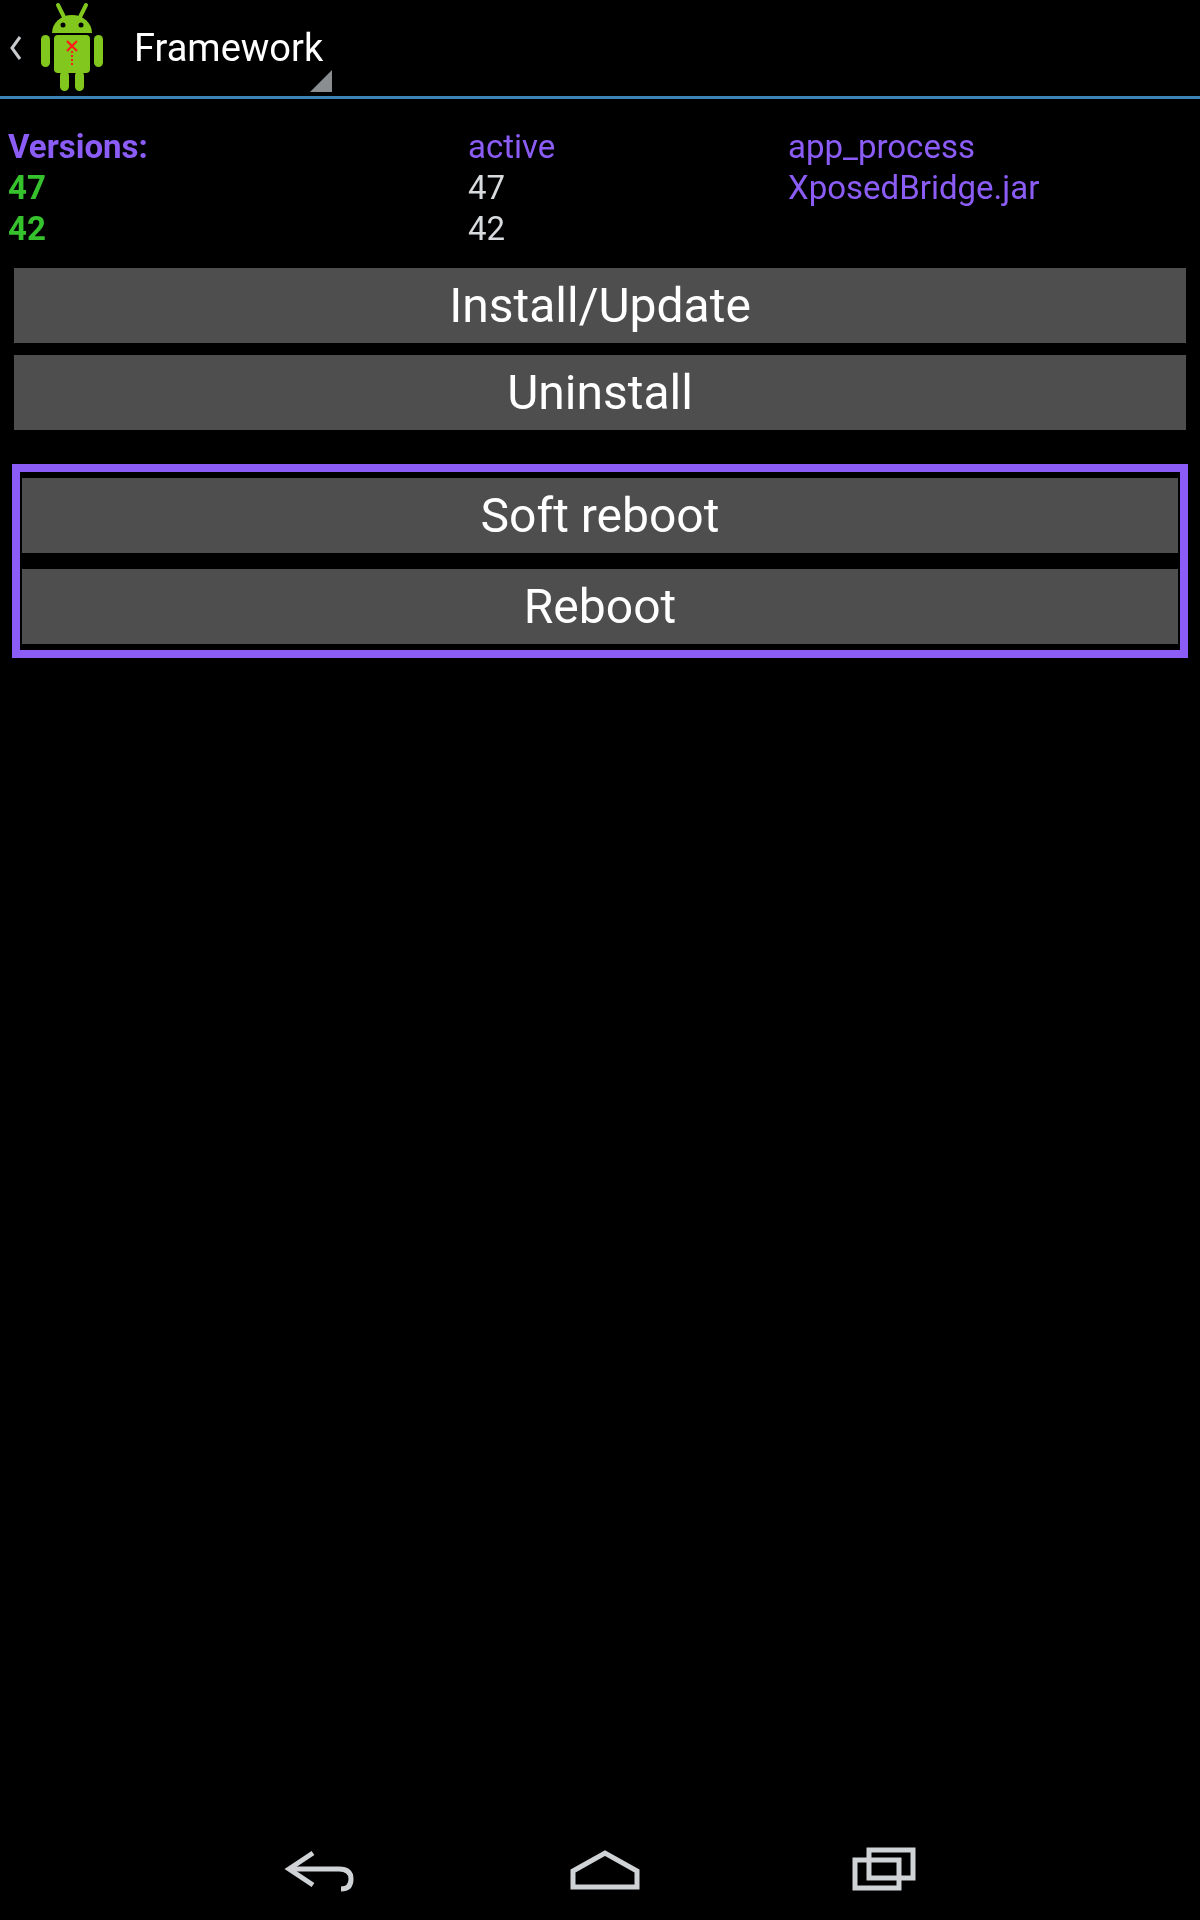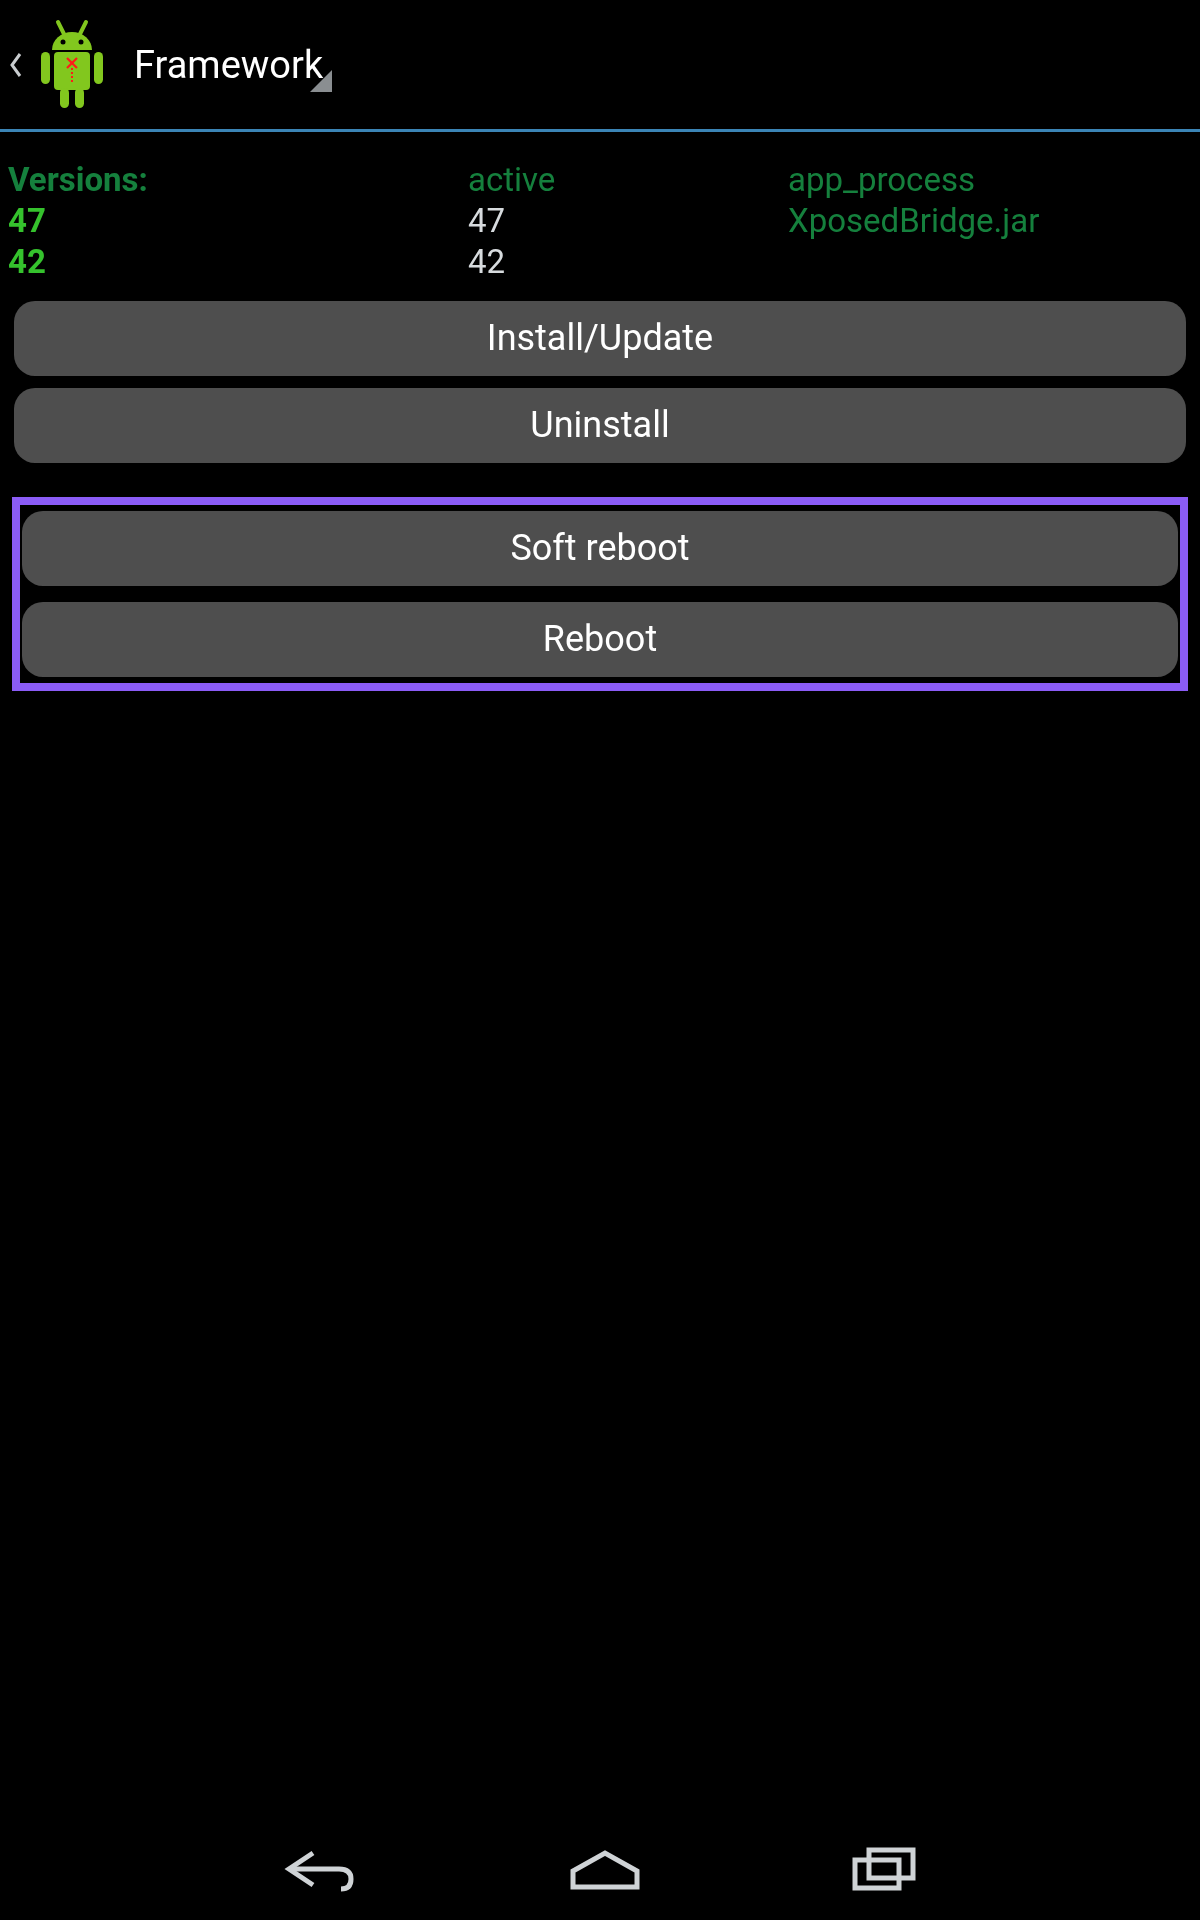--- a/index.html
+++ b/index.html
@@ -1,33 +1,33 @@
 <!DOCTYPE html>
 <html><head>
 <meta charset="utf-8">
 <style>
   * { margin:0; padding:0; box-sizing:border-box; }
   html,body{ width:1200px; height:1920px; background:#000; color:#d0d4d8; font-family:Roboto,"Helvetica Neue",Arial,sans-serif; overflow:hidden; }
   body{ display:flex; flex-direction:column; }
   
-  .action-bar{ height:129px; display:flex; align-items:center; padding:0 8px; position:relative; }
+  .action-bar{ height:96px; display:flex; align-items:center; padding:0 8px; position:relative; }
   .action-bar .back{ width:16px; height:48px; display:flex; align-items:center; justify-content:center; margin-right:4px; }
   .action-bar .back svg{ width:12px; height:26px; fill:#c8cccf; }
   .appicon{ width:84px; height:94px; display:flex; align-items:center; justify-content:center; margin:0 2px; }
   .title{ font-size:38px; font-weight:400; color:#ffffff; margin-left:18px; }
   .spinner-tri{ position:absolute; left:310px; top:70px; width:0; height:0; border-style:solid; border-width:0 0 22px 22px; border-color:transparent transparent #8a8e91 transparent; }
   .bar-divider{ height:3px; background:#3b84b5; }
   
   .content{ flex:1; padding:30px 8px 0 8px; display:flex; flex-direction:column; }
   .versions{ display:grid; grid-template-columns: 460px 320px 1fr; row-gap:4px; font-size:33px; line-height:1.12; padding:0 0 20px 0; }
-  .versions .hdr{ color:#15803d; }
+  .versions .hdr{ color:#8b5cf6; }
   .versions .hdr.bold{ font-weight:700; }
   .versions .active{ color:#35c22d; font-weight:700; }
   .versions .val{ color:#d7dbde; }
-  .btn{ height:75px; background:#4e4e4e; color:#ffffff; font-size:36px; display:flex; align-items:center; justify-content:center; user-select:none;border-radius:21px; }
+  .btn{ height:75px; background:#4e4e4e; color:#ffffff; font-size:48px; display:flex; align-items:center; justify-content:center; user-select:none; }
   .btn-row{ margin:0 6px 12px 6px; }
   .btn-row:last-of-type{ margin-bottom:0; }
   .highlight-group{ margin:22px 4px 0 4px; border:8px solid #8b5cf6; padding:6px 0; }
   .highlight-group .btn{ margin:0 2px; }
   .highlight-group .spacer{ height:16px; background:#000; }
   
   .navbar{ height:98px; background:#000; display:flex; align-items:center; justify-content:center; gap:210px; }
   .navbar svg{ fill:none; stroke:#cfd3d6; stroke-width:5; }
 </style>
 </head>

